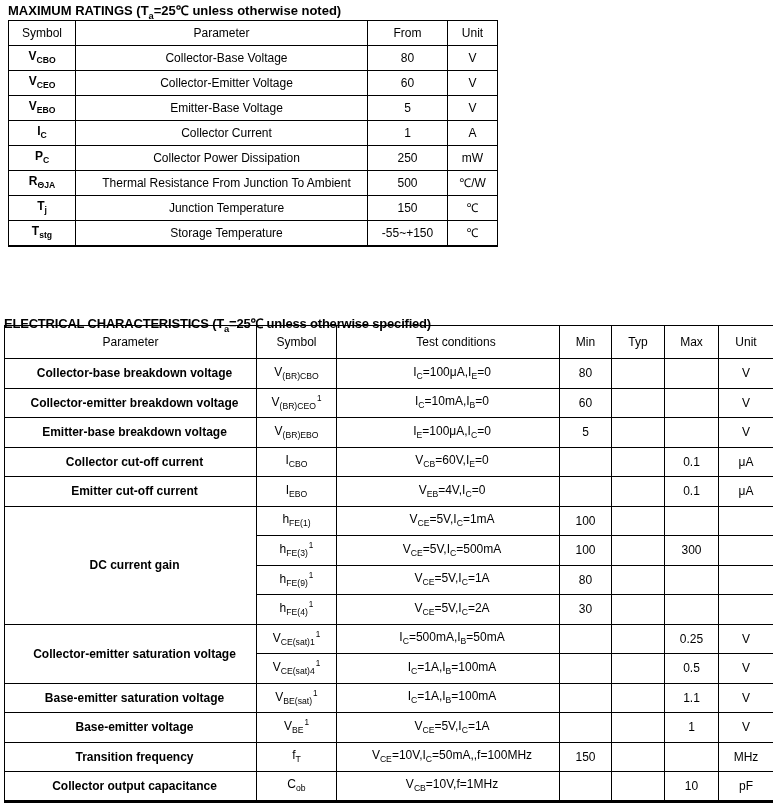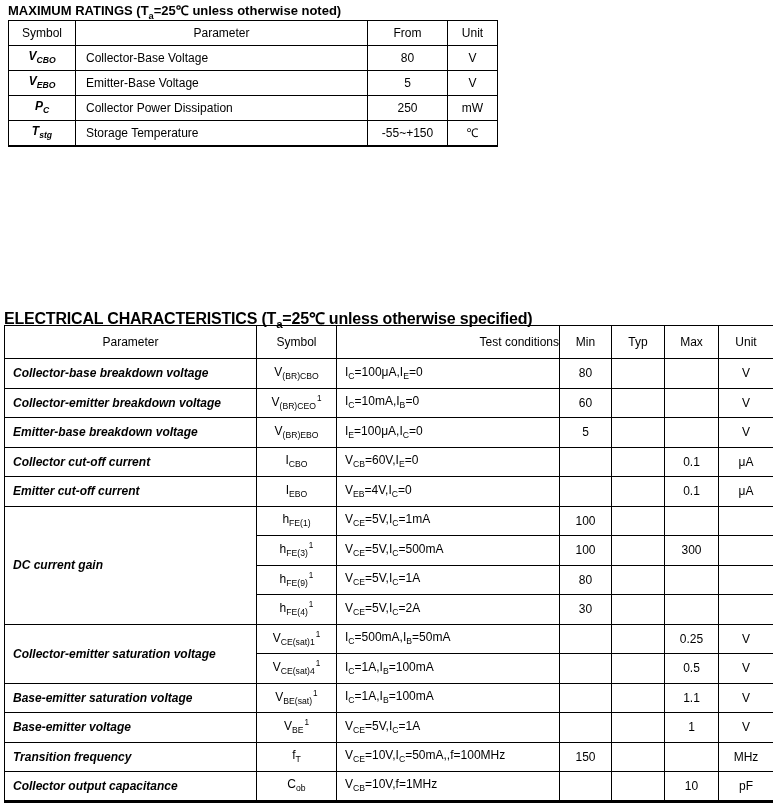--- a/index.html
+++ b/index.html
@@ -4,42 +4,42 @@
 <style>
   html,body { margin:0; padding:0; }
   body {
     width:773px; height:803px; position:relative;
     background:#ffffff; color:#000000;
     font-family:"Liberation Sans", sans-serif;
     -webkit-font-smoothing:antialiased;
   }
   .title { position:absolute; font-weight:bold; white-space:nowrap; }
   #title-max { left:8px; top:1px; font-size:13px; }
-  #title-elec { left:4px; top:307px; font-size:16px; letter-spacing:-0.2px; }
+  #title-elec { left:4px; top:314px; font-size:13px; letter-spacing:-0.2px; }
 
   table { border-collapse:collapse; table-layout:fixed; position:absolute; }
   #max-table  { left:8px; top:20px; width:489px; }
   #elec-table { left:4px; top:325px; width:769px; }
   table, th, td { border:1px solid #000; }
   #max-table  { border-bottom:2px solid #000; }
   #elec-table { border-bottom:3px solid #000; }
 
   th, td {
     font-size:12px; padding:0; overflow:hidden;
     vertical-align:middle; text-align:center;
   }
   th { font-weight:normal; }
   #max-table tr  { height:25px; }
   #elec-table tr { height:29.5px; }
   #elec-table tr.hdr { height:33px; }
 
-  td.l, th.l { text-align:left; padding-left:8px; }
+  td.l, th.l { text-align:center; padding-left:8px; }
   #max-table td.l { padding-left:10px; }
-  th.lh { text-align:right; padding-left:16px; }
-  .b { font-weight:bold;font-style:italic; }
+  th.lh { text-align:center; padding-left:16px; }
+  .b { font-weight:bold; }
   sub { font-size:0.72em; }
   sup { font-size:0.68em; margin-left:1px; }
   td, th { line-height:1; }
 </style>
 </head>
 <body>
 
 <div class="title" id="title-max">MAXIMUM RATINGS (T<sub>a</sub>=25℃ unless otherwise noted)</div>
 
 <table id="max-table">
@@ -56,30 +56,54 @@
     <th>From</th>
     <th>Unit</th>
   </tr>
   <tr>
     <td class="b">V<sub>CBO</sub></td>
     <td class="l">Collector-Base Voltage</td>
     <td>80</td>
     <td>V</td>
   </tr>
   <tr>
+    <td class="b">V<sub>CEO</sub></td>
+    <td class="l">Collector-Emitter Voltage</td>
+    <td>60</td>
+    <td>V</td>
+  </tr>
+  <tr>
     <td class="b">V<sub>EBO</sub></td>
     <td class="l">Emitter-Base Voltage</td>
     <td>5</td>
     <td>V</td>
+  </tr>
+  <tr>
+    <td class="b">I<sub>C</sub></td>
+    <td class="l">Collector Current</td>
+    <td>1</td>
+    <td>A</td>
   </tr>
   <tr>
     <td class="b">P<sub>C</sub></td>
     <td class="l">Collector Power Dissipation</td>
     <td>250</td>
     <td>mW</td>
+  </tr>
+  <tr>
+    <td class="b">R<sub>ΘJA</sub></td>
+    <td class="l">Thermal Resistance From Junction To Ambient</td>
+    <td>500</td>
+    <td>℃/W</td>
+  </tr>
+  <tr>
+    <td class="b">T<sub>j</sub></td>
+    <td class="l">Junction Temperature</td>
+    <td>150</td>
+    <td>℃</td>
   </tr>
   <tr>
     <td class="b">T<sub>stg</sub></td>
     <td class="l">Storage Temperature</td>
     <td>-55~+150</td>
     <td>℃</td>
   </tr>
 </tbody>
   </table>
 

